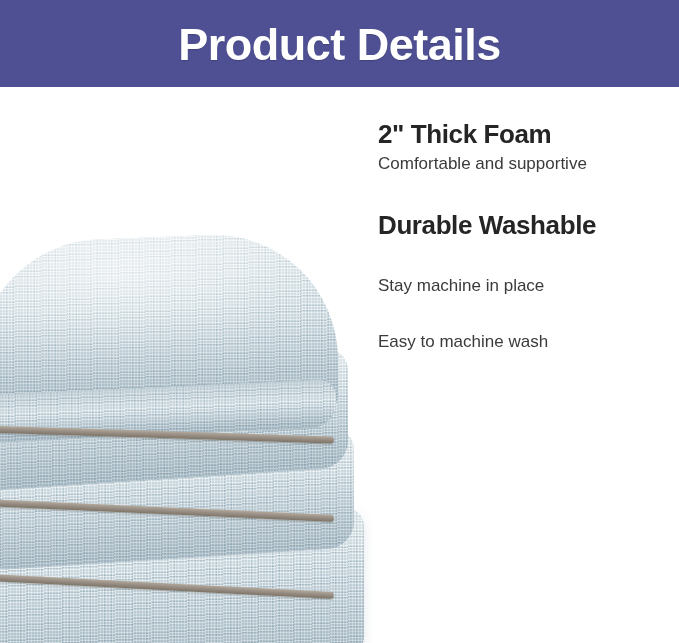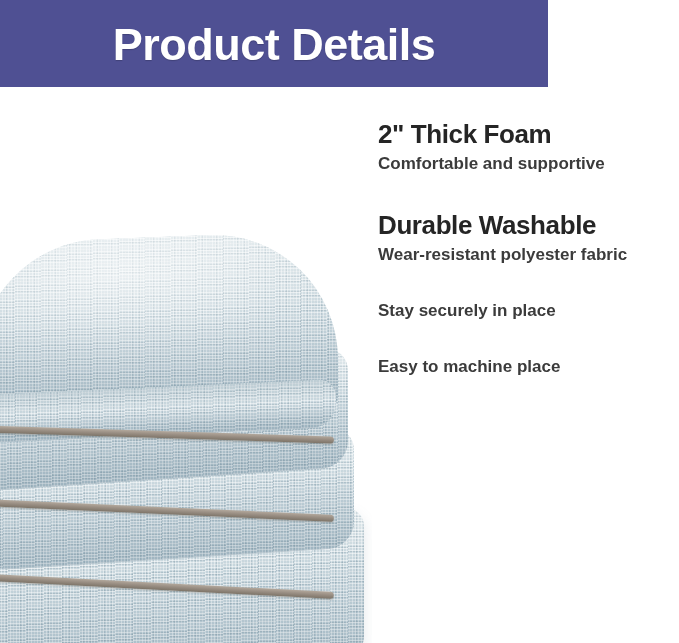--- a/index.html
+++ b/index.html
@@ -13,21 +13,21 @@
   .infographic{
     position:relative;
     width:679px;height:643px;
     background:#ffffff;
     overflow:hidden;
   }
 
   
   .header-band{
     position:absolute;left:0;top:0;
-    width:548px;height:87px;
+    width:679px;height:87px;
     background:#4f5093;
     display:flex;align-items:center;justify-content:center;
   }
   .header-title{
     color:#ffffff;
     font-size:45px;
     font-weight:bold;
     letter-spacing:-0.5px;
     line-height:1;
     font-family:"Liberation Sans", sans-serif;
@@ -158,21 +158,21 @@
     font-size:26px;
     font-weight:bold;
     color:#252525;
     line-height:1.12;
     letter-spacing:-0.4px;
     margin:0 0 5px 0;
     white-space:nowrap;
   }
   .feature-desc{
     font-size:17px;
-    font-weight:bold;
+    font-weight:normal;
     color:#3b3b3b;
     line-height:1.2;
     margin:0;
     white-space:nowrap;
   }
 </style>
 </head>
 <body>
 
 <div class="infographic">
@@ -212,26 +212,25 @@
 
   <div class="features">
 
     <div class="feature-block">
       <p class="feature-title">2" Thick Foam</p>
       <p class="feature-desc">Comfortable and supportive</p>
     </div>
 
     <div class="feature-block">
       <p class="feature-title">Durable Washable</p>
-      <p class="feature-desc">Wear-resistant polyester fabric</p>
-    </div>
-
-    <div class="feature-block">
-      <p class="feature-desc">Stay securely in place</p>
-    </div>
-
-    <div class="feature-block">
-      <p class="feature-desc">Easy to machine place</p>
+    </div>
+
+    <div class="feature-block">
+      <p class="feature-desc">Stay machine in place</p>
+    </div>
+
+    <div class="feature-block">
+      <p class="feature-desc">Easy to machine wash</p>
     </div>
 
   </div>
 
 </div>
 
 </body></html>

